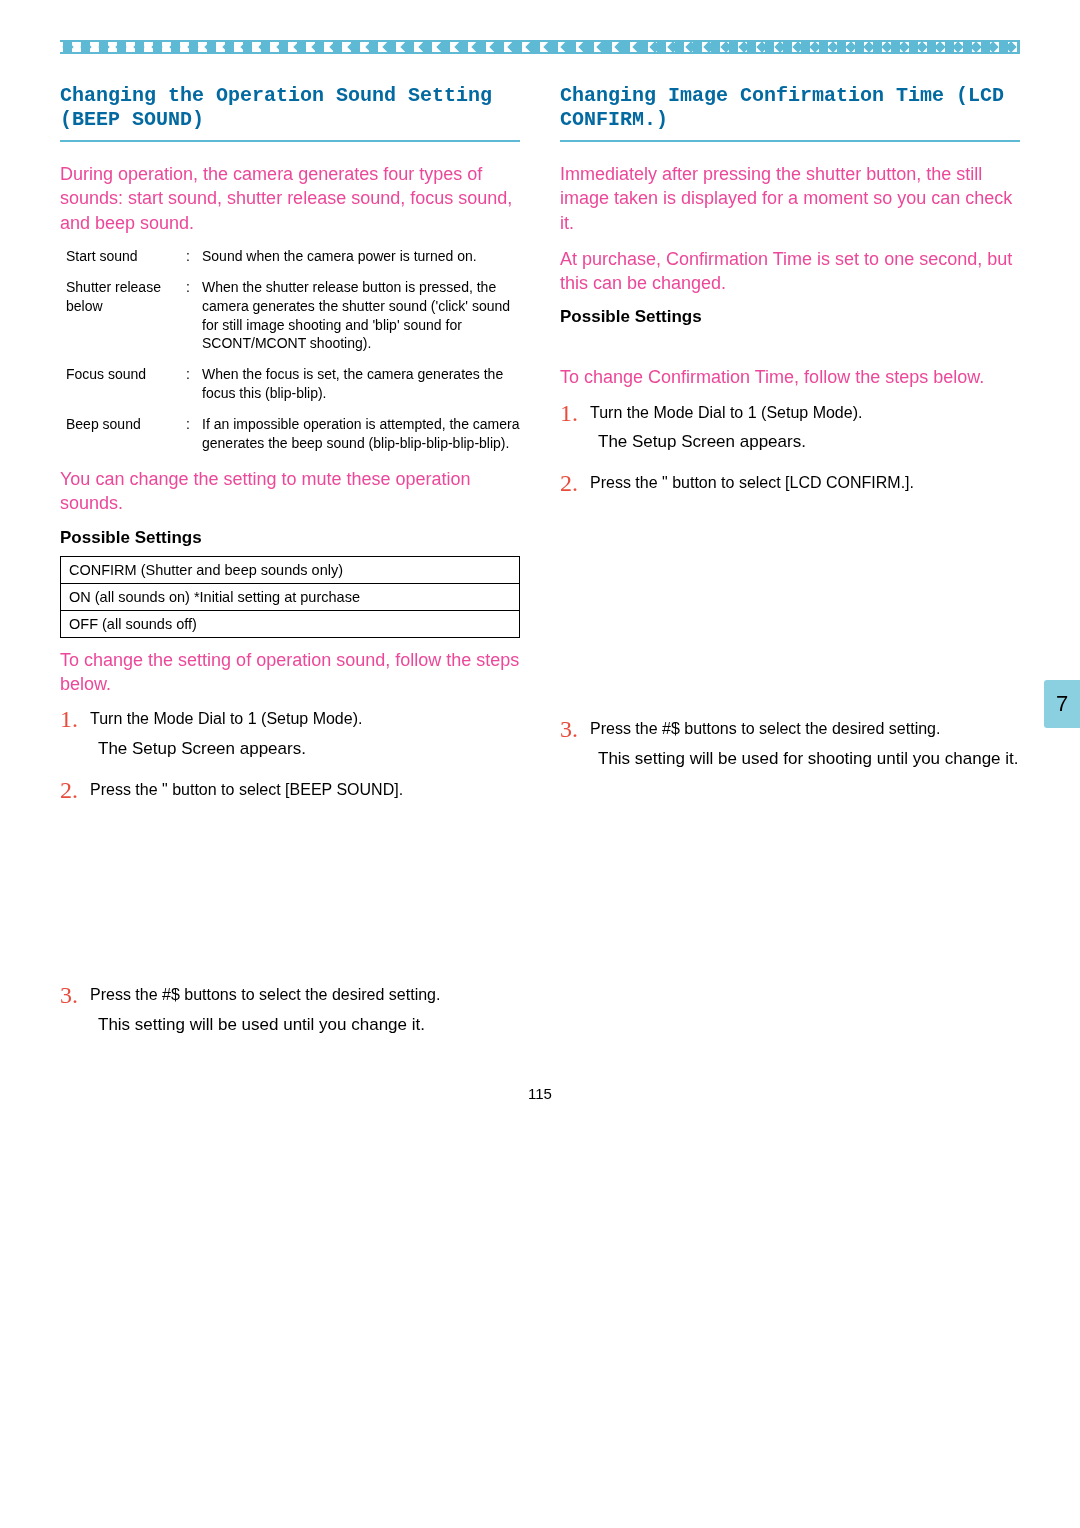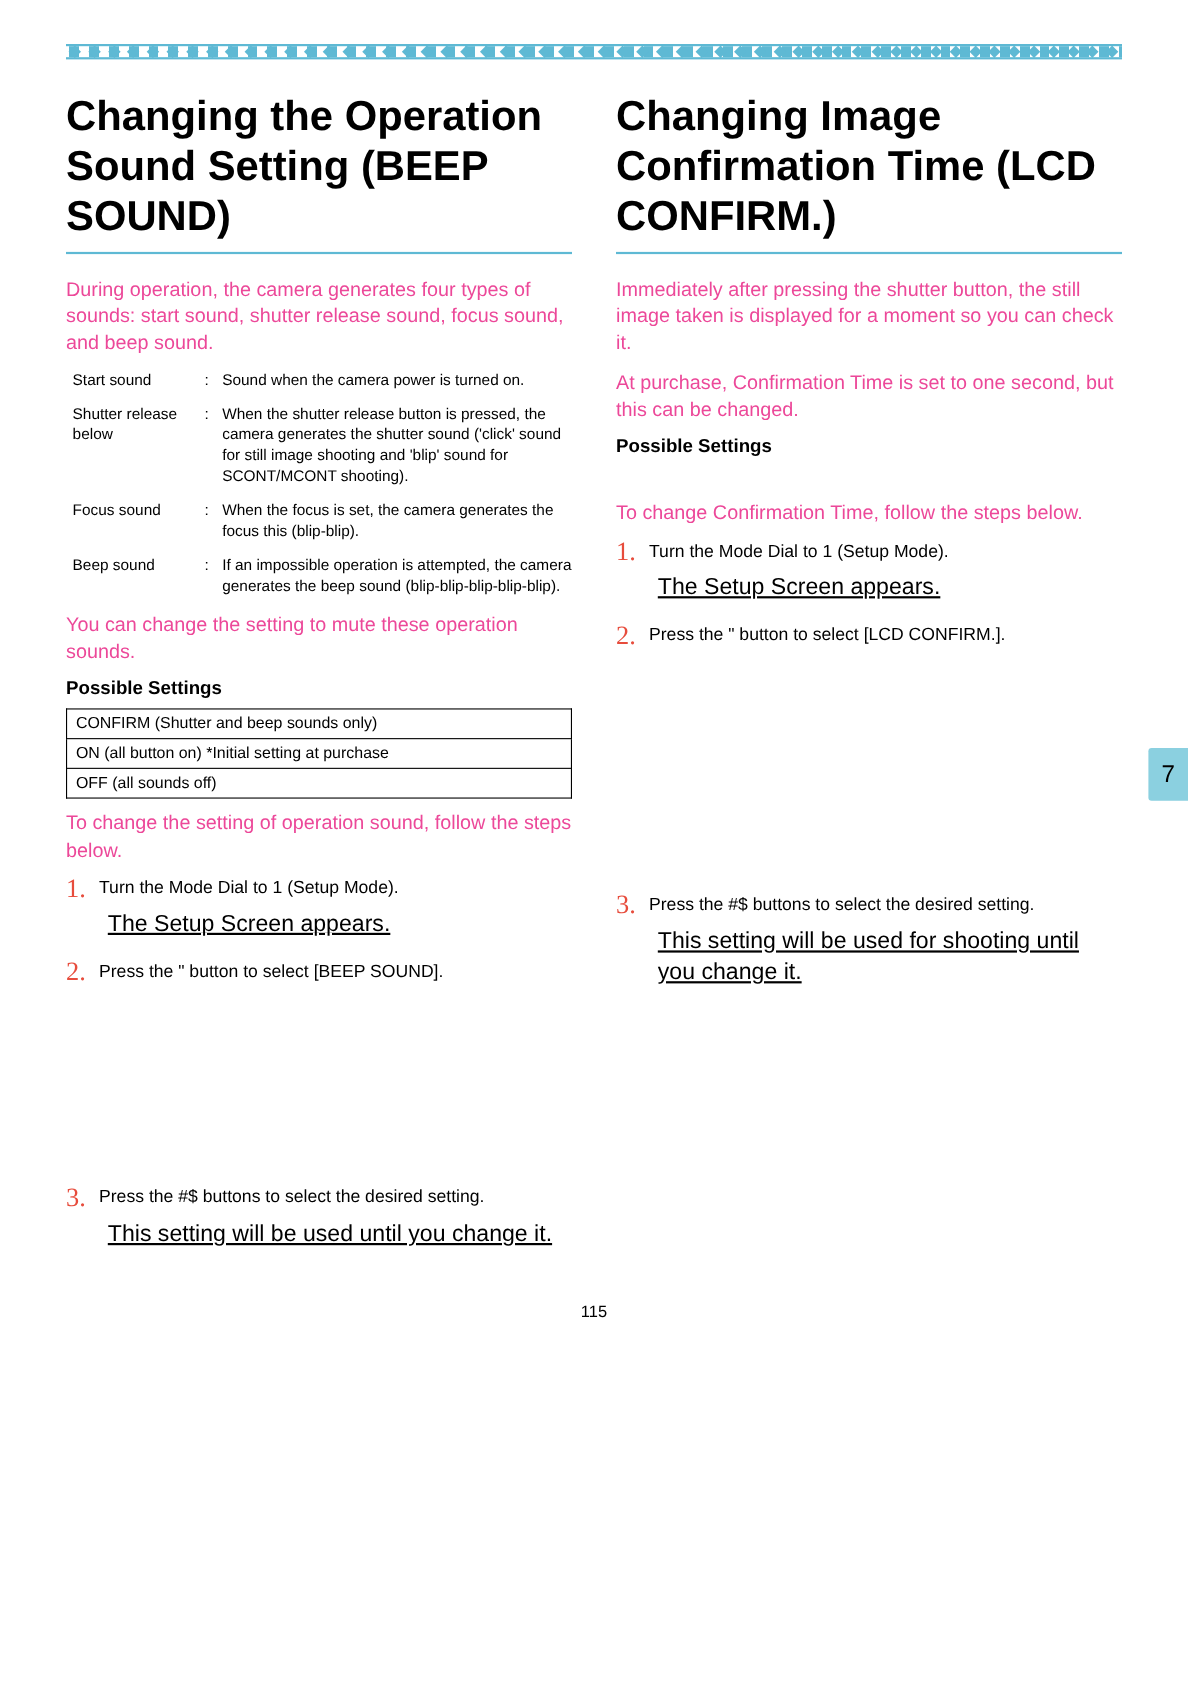--- a/index.html
+++ b/index.html
@@ -3,36 +3,36 @@
 <meta charset="utf-8">
 <style>
   * { margin: 0; padding: 0; box-sizing: border-box; }
   body { font-family: Arial, Helvetica, sans-serif; background: #fff; width: 1080px; margin: 0 auto; }
   .page { padding: 40px 60px 30px 60px; position: relative; }
   .decor { height: 14px; background: repeating-linear-gradient(90deg, transparent 0 3px, #5eb9d4 3px 12px, transparent 12px 18px); border-top: 2px solid #5eb9d4; border-bottom: 2px solid #5eb9d4; margin-bottom: 30px; }
   .decor-inner { display: flex; justify-content: space-between; align-items: center; height: 100%; padding: 0 4px; }
   .diamond { width: 8px; height: 8px; background: #5eb9d4; transform: rotate(45deg); display: inline-block; }
   .cols { display: flex; gap: 40px; }
   .col { flex: 1; min-width: 0; }
-  h1 { font-size: 38px; font-weight: 900; color: #000000; line-height: 1.2; margin-bottom: 8px; font-family: Liberation Sans, sans-serif; }
+  h1 { font-size: 20px; font-weight: 900; color: #0369a1; line-height: 1.2; margin-bottom: 8px; font-family: Liberation Mono, monospace; }
   .hr-title { border: none; border-top: 2px solid #5eb9d4; margin-bottom: 20px; }
   .body-text { font-size: 18px; color: #ec4899; line-height: 1.35; margin-bottom: 12px; }
   .deflist { margin: 10px 0 14px 6px; }
   .defrow { display: flex; margin-bottom: 12px; font-size: 14px; line-height: 1.35; }
   .defterm { width: 120px; flex-shrink: 0; }
   .defcolon { width: 16px; flex-shrink: 0; }
   .defdesc { flex: 1; }
   .subhead { font-size: 17px; font-weight: bold; margin: 8px 0 8px 0; }
   table.settings { width: 100%; border-collapse: collapse; margin-bottom: 10px; }
   table.settings td { border: 1px solid #000; padding: 5px 8px; font-size: 14.5px; }
   ol.steps { list-style: none; counter-reset: step; margin-top: 6px; }
   ol.steps > li { position: relative; padding-left: 30px; margin-bottom: 18px; }
   .stepnum { position: absolute; left: 0; top: -2px; color: #e74c3c; font-size: 24px; font-family: Georgia, serif; }
   .steptitle { font-size: 16px; font-weight: normal; line-height: 1.35; }
-  .stepdesc { font-size: 21px; margin-top: 8px; margin-left: 8px; line-height: 1.35; text-decoration: underline; }
+  .stepdesc { font-size: 17px; margin-top: 8px; margin-left: 8px; line-height: 1.35; }
   .side-tab { position: absolute; right: 0; top: 680px; width: 36px; height: 48px; background: #8bd0e0; color: #000; font-size: 22px; display: flex; align-items: center; justify-content: center; border-radius: 3px 0 0 3px; }
   .pagenum { text-align: center; font-size: 15px; margin-top: 30px; color: #000000; }
   .spacer { height: 160px; }
 </style>
 </head>
 <body>
 
 <div class="page">
   <div class="decor">
     <div class="decor-inner">
@@ -125,21 +125,21 @@
 
       <p class="body-text">You can change the setting to mute these operation sounds.</p>
       <div class="subhead">Possible Settings</div>
 
       <table class="settings">
         <tbody>
             <tr>
               <td>CONFIRM (Shutter and beep sounds only)</td>
             </tr>
         <tr>
-              <td>ON (all button on) *Initial setting at purchase</td>
+              <td>ON (all sounds on) *Initial setting at purchase</td>
             </tr>
         <tr>
               <td>OFF (all sounds off)</td>
             </tr>
       </tbody>
         </table>
 
       <p class="body-text">To change the setting of operation sound, follow the steps below.</p>
 
       <ol class="steps">

